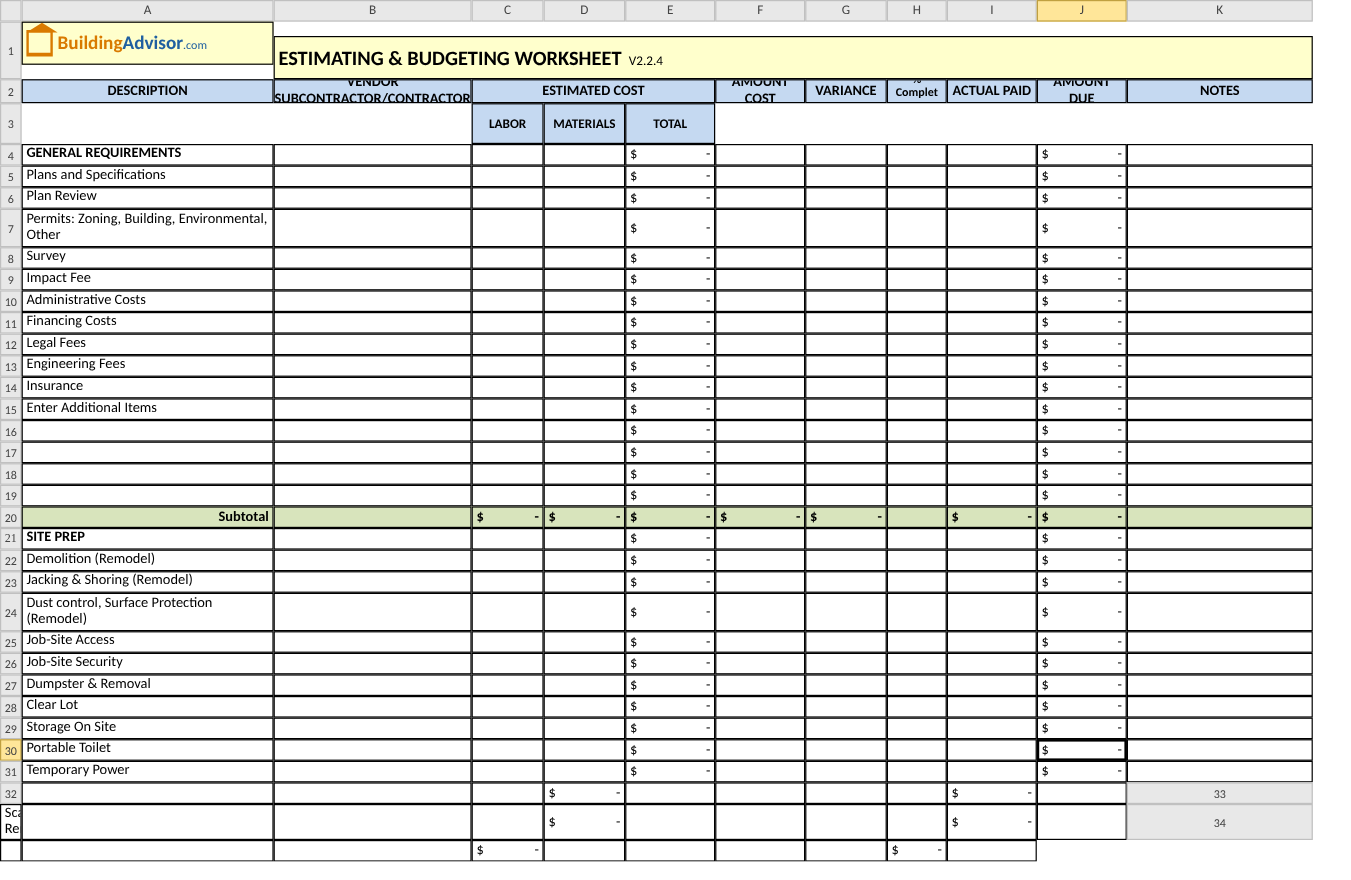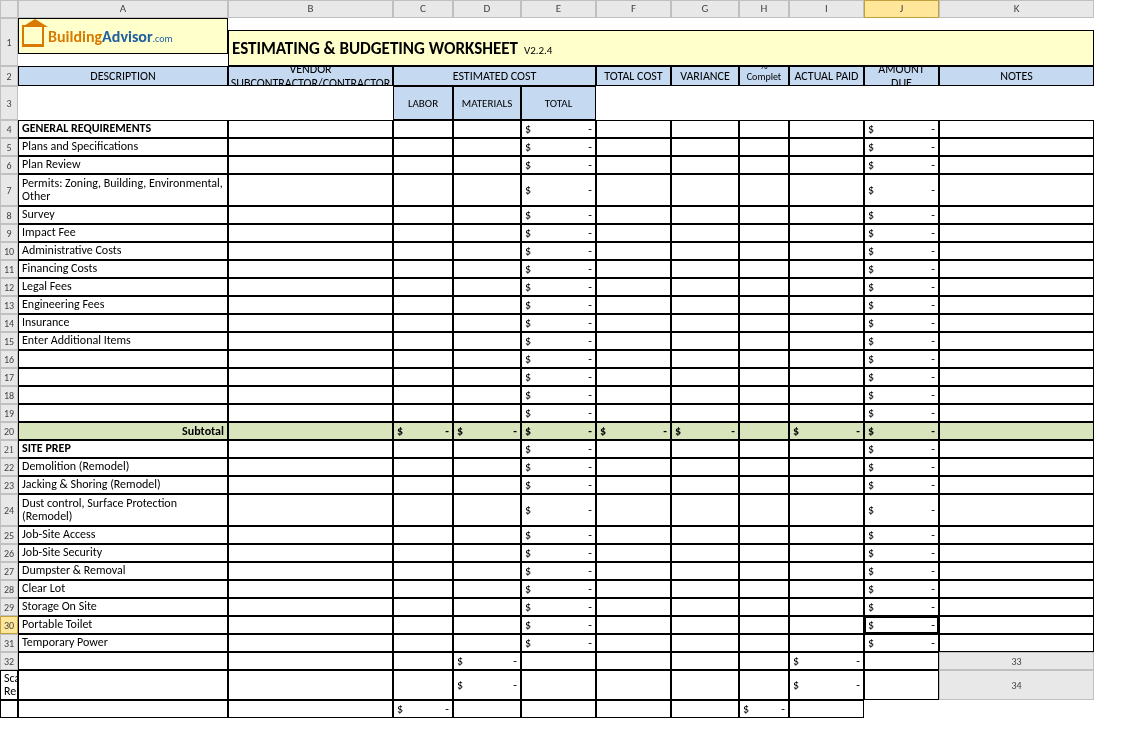--- a/index.html
+++ b/index.html
@@ -49,21 +49,21 @@
     align-items: center;
     min-height: 18px;
     overflow: hidden;
   }
   .title-row {
     background: #ffffcc;
     height: 36px;
   }
   .header-row {
     background: #c5d9f1;
-    font-weight: normal;
+    font-weight: bold;
     text-align: center;
     justify-content: center;
   }
   .header-row.h1 { height: 20px; }
   .header-row.h2 { height: 34px; font-size: 11px; }
   .bold { font-weight: bold; }
   .center { justify-content: center; text-align: center; }
   .right { justify-content: flex-end; }
   .logo {
     display: flex;
@@ -132,21 +132,21 @@
         <span class="logo-text"><span class="a1">Building</span><span class="a2">Advisor</span><span class="a3">.com</span></span>
       </span>
     </div>
     <div class="cell title-row" style="grid-column: span 10; margin-top: 12px;">
       <span class="title-text">ESTIMATING &amp; BUDGETING WORKSHEET<span class="title-ver">V2.2.4</span></span>
     </div>
     <div class="row-num">2</div>
     <div class="cell header-row h1 center" style="grid-row: span 2;">DESCRIPTION</div>
     <div class="cell header-row h1 center" style="grid-row: span 2;">VENDOR<br>SUBCONTRACTOR/CONTRACTOR</div>
     <div class="cell header-row h1 center" style="grid-column: span 3;">ESTIMATED COST</div>
-    <div class="cell header-row h1 center" style="grid-row: span 2;">TOTAL COST</div>
+    <div class="cell header-row h1 center" style="grid-row: span 2;">AMOUNT COST</div>
     <div class="cell header-row h1 center" style="grid-row: span 2;">VARIANCE</div>
     <div class="cell header-row h1 center wrap" style="grid-row: span 2;">
       <span style="font-size:10px">%<br>Complet<br>e</span>
     </div>
     <div class="cell header-row h1 center" style="grid-row: span 2;">ACTUAL PAID</div>
     <div class="cell header-row h1 center" style="grid-row: span 2;">AMOUNT DUE</div>
     <div class="cell header-row h1 center" style="grid-row: span 2;">NOTES</div>
     <div class="row-num">3</div>
     <div class="cell header-row h2 center">LABOR</div>
     <div class="cell header-row h2 center">MATERIALS</div>

